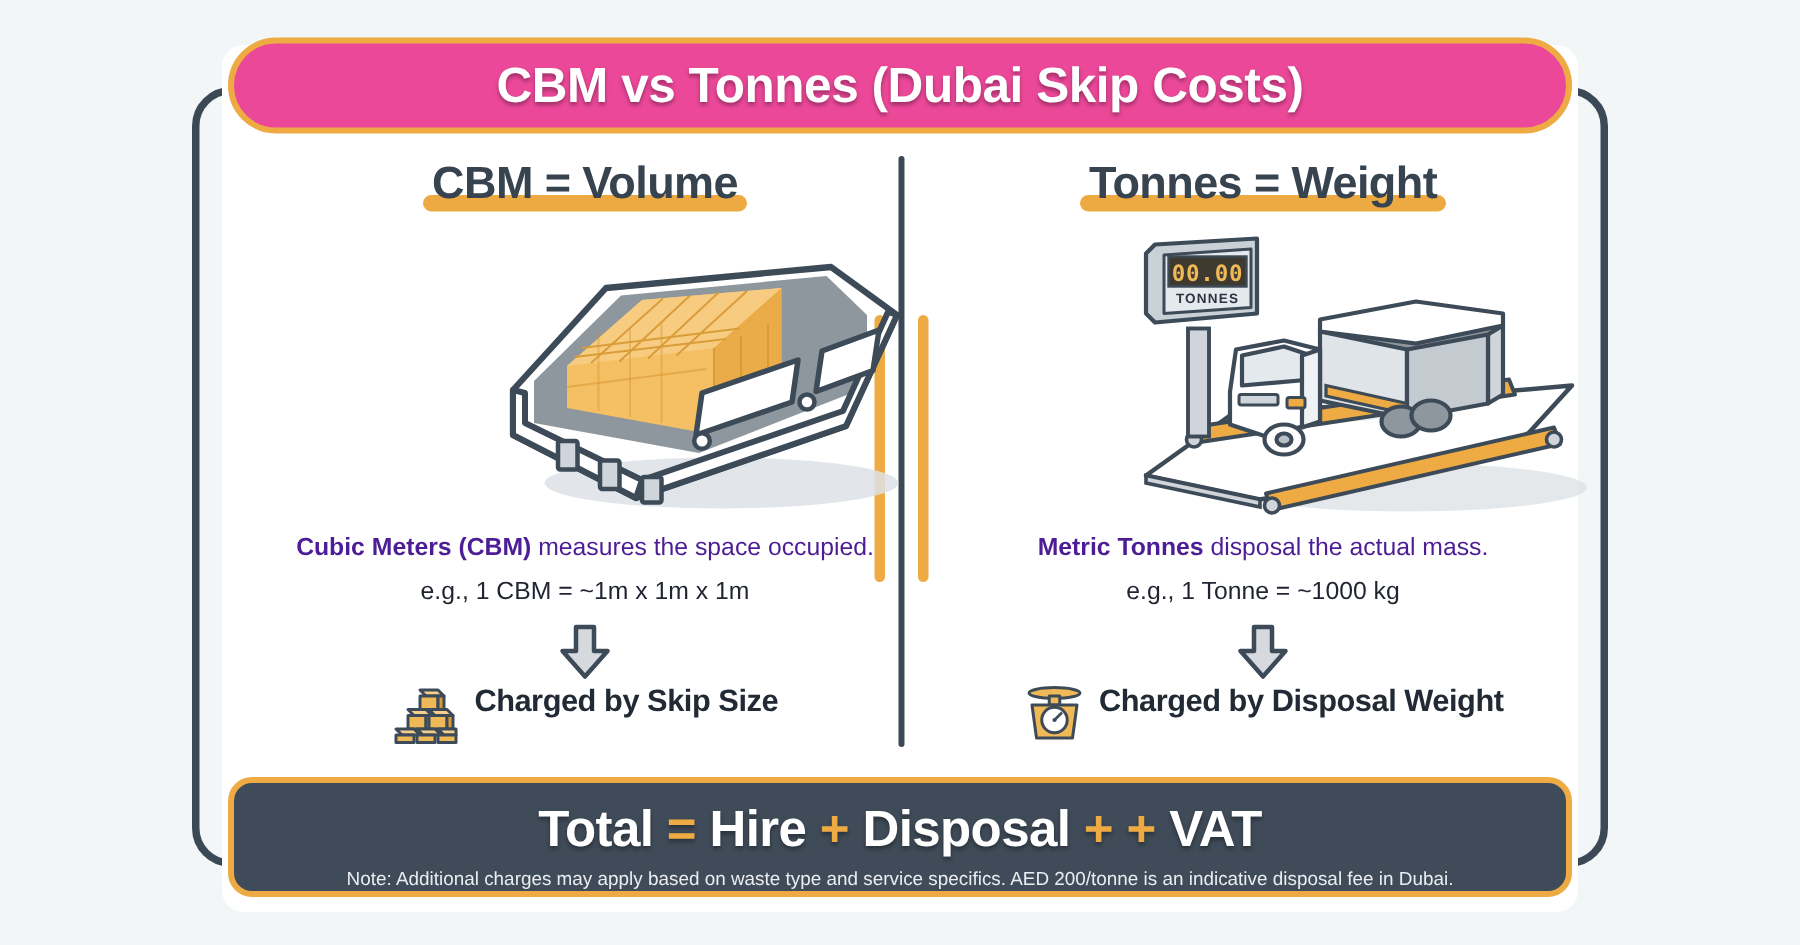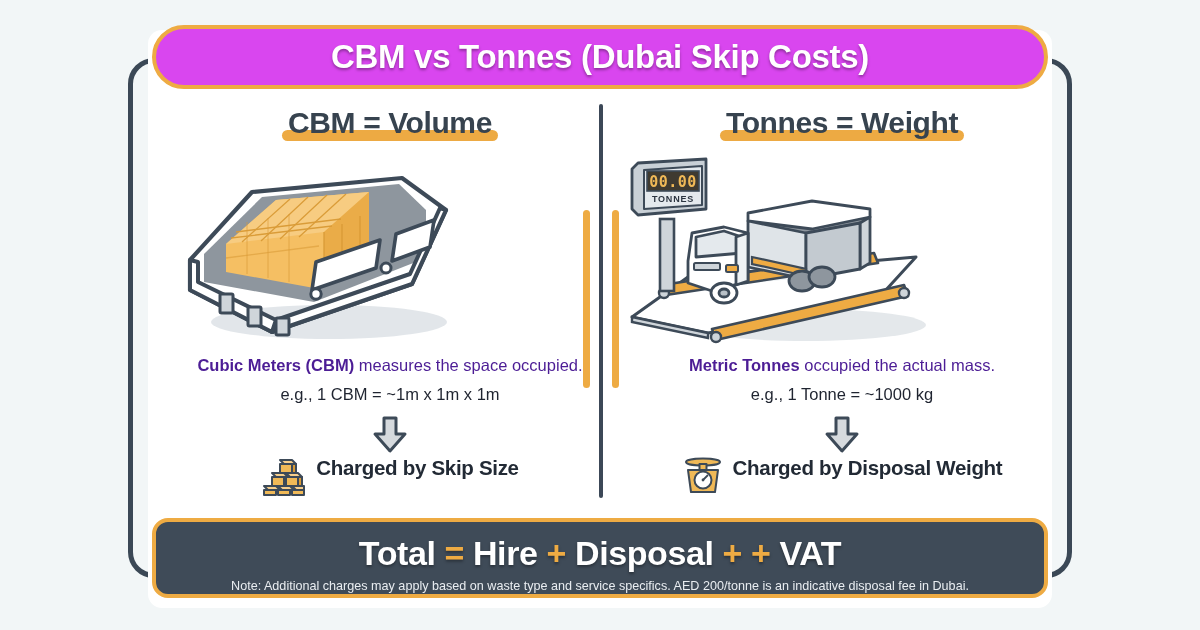--- a/index.html
+++ b/index.html
@@ -42,21 +42,21 @@
     border-radius: 14px;
   }
 
   
   .title-bar {
     position: absolute;
     left: 152px;
     top: 25px;
     width: 896px;
     height: 64px;
-    background: #d946ef;
+    background: #ec4899;
     border: 4px solid #eeab43;
     border-radius: 32px;
     display: flex;
     align-items: center;
     justify-content: center;
   }
   .title-text {
     color: #ffffff;
     font-size: 33px;
     font-weight: bold;
@@ -110,21 +110,21 @@
 
   
   .illus {
     position: absolute;
     top: 56px;
     left: 0;
     width: 452px;
     height: 200px;
     display: flex;
     align-items: center;
-    justify-content: flex-start;
+    justify-content: flex-end;
   }
 
   
   .body-text {
     position: absolute;
     top: 256px;
     left: 0;
     width: 452px;
     text-align: center;
     font-size: 16.5px;
@@ -399,21 +399,21 @@
           <g stroke="#3d4a58" stroke-width="2.8">
             <ellipse cx="108" cy="136" rx="13" ry="10" fill="#ffffff"></ellipse>
             <ellipse cx="108" cy="136" rx="5" ry="4" fill="#b8c0c7"></ellipse>
             <ellipse cx="186" cy="124" rx="13" ry="10" fill="#8e969e"></ellipse>
             <ellipse cx="206" cy="120" rx="13" ry="10" fill="#8e969e"></ellipse>
           </g>
         </svg>
       </div>
 
       <div class="body-text">
-        <span class="lead">Metric Tonnes</span><span> occupied the actual mass.</span>
+        <span class="lead">Metric Tonnes</span><span> disposal the actual mass.</span>
       </div>
       <div class="body-eg">e.g., 1 Tonne = ~1000 kg</div>
 
       <div class="arrow-wrap">
         <svg width="40" height="38" viewBox="0 0 40 38">
           <polygon points="14,2 26,2 26,18 35,18 20,35 5,18 14,18" fill="#d6dade" stroke="#3d4a58" stroke-width="3" stroke-linejoin="round"></polygon>
         </svg>
       </div>
 
       <div class="chip">

